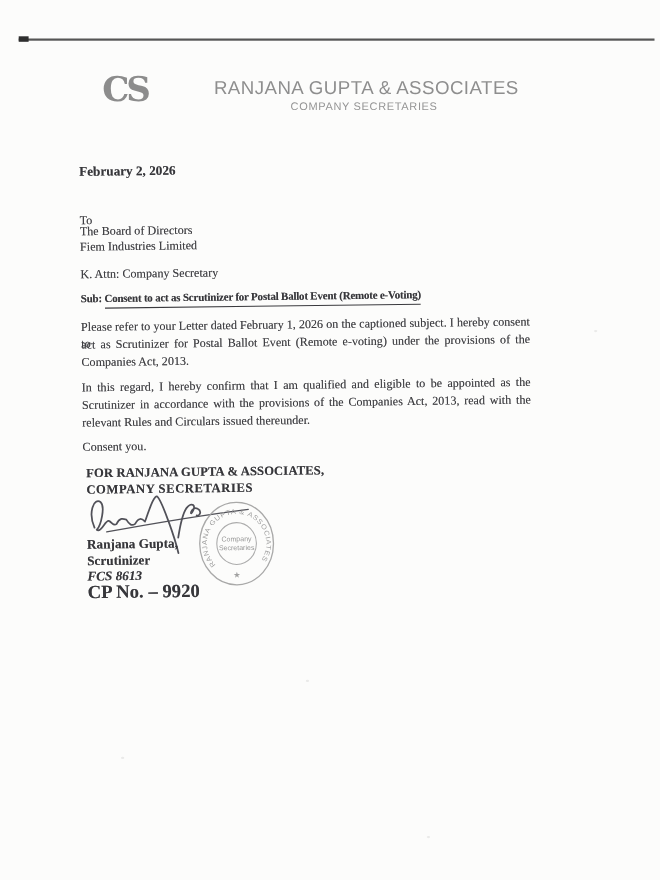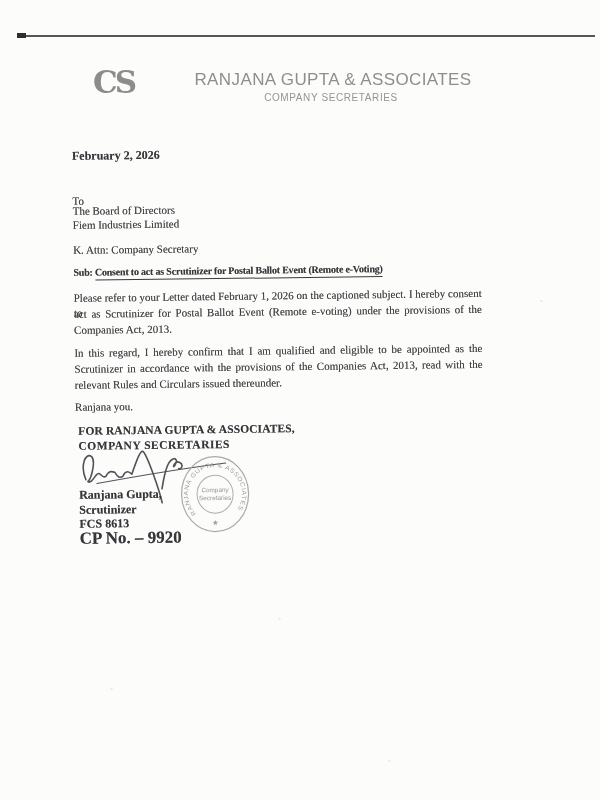--- a/index.html
+++ b/index.html
@@ -60,21 +60,21 @@
   .jl-end{left:72px;white-space:nowrap;}
   .p1l1{top:291px;} .p1l2{top:307px;} .p1l3{top:323px;}
   .p2l1{top:346px;} .p2l2{top:362px;} .p2l3{top:378px;}
   .closing{left:72px;top:400px;}
   .signoff0{left:75px;top:424px;font-size:11.5px;letter-spacing:0.1px;}
   .signoff1{left:75px;top:439px;font-size:11.5px;letter-spacing:0.5px;}
   .sig-svg{left:68px;top:448px;}
   .stamp-svg{left:172px;top:454px;opacity:0.92;}
   .sname{left:75px;top:488px;font-size:12px;}
   .sprop{left:75px;top:503px;font-size:12px;}
-  .sfcs{left:75px;top:517px;font-size:12px;}
+  .sfcs{left:75px;top:517px;font-size:12px;font-style:italic;}
   .scp{left:75px;top:531px;font-size:17px;}
   
   .speck{width:3px;height:2px;background:#9a9a9a;opacity:0.18;border-radius:50%;}
 </style>
 </head>
 <body>
 
 <div class="page">
 
   <div class="abs rule"></div>
@@ -97,21 +97,21 @@
     <div class="abs txt bold subject"><span>Sub: </span><span class="u">Consent to act as Scrutinizer for Postal Ballot Event (Remote e-Voting)</span></div>
 
     <div class="abs txt jl p1l1">Please refer to your Letter dated February 1, 2026 on the captioned subject. I hereby consent to</div>
     <div class="abs txt jl p1l2">act as Scrutinizer for Postal Ballot Event (Remote e-voting) under the provisions of the</div>
     <div class="abs txt jl-end p1l3">Companies Act, 2013.</div>
 
     <div class="abs txt jl p2l1">In this regard, I hereby confirm that I am qualified and eligible to be appointed as the</div>
     <div class="abs txt jl p2l2">Scrutinizer in accordance with the provisions of the Companies Act, 2013, read with the</div>
     <div class="abs txt jl-end p2l3">relevant Rules and Circulars issued thereunder.</div>
 
-    <div class="abs txt closing">Ranjana you.</div>
+    <div class="abs txt closing">Consent you.</div>
 
     <div class="abs txt bold signoff0">FOR RANJANA GUPTA &amp; ASSOCIATES,</div>
     <div class="abs txt bold signoff1">COMPANY SECRETARIES</div>
 
     <svg class="abs sig-svg" width="160" height="62" viewBox="0 0 160 62">
       <g fill="none" stroke="#3a3a42" stroke-linecap="round" stroke-linejoin="round" opacity="0.88">
         <path stroke-width="1.6" d="M14,32 C8,18 14,4 20,9 C24,13 20,30 16,34 C20,37 24,25 27,26 C30,27 31,31 34,29 C37,23 40,24 43,25 C46,30 48,31 51,29 C54,23 57,24 60,27 C64,16 69,1 72,5 C76,10 87,42 90,56 M90,42 C92,30 94,20 98,15 C103,9 107,13 103,19 C100,23 103,13 108,16 C112,18 110,23 107,22"></path>
         <path stroke-width="1.1" d="M25,36 C60,30 110,22 154,17"></path>
       </g>
     </svg>

